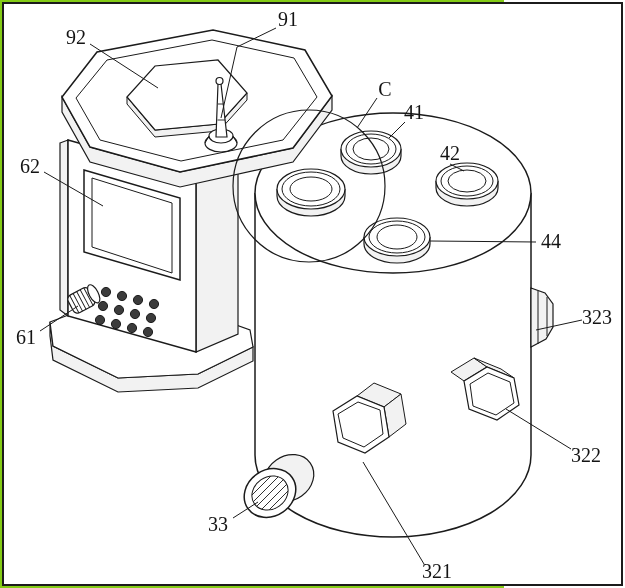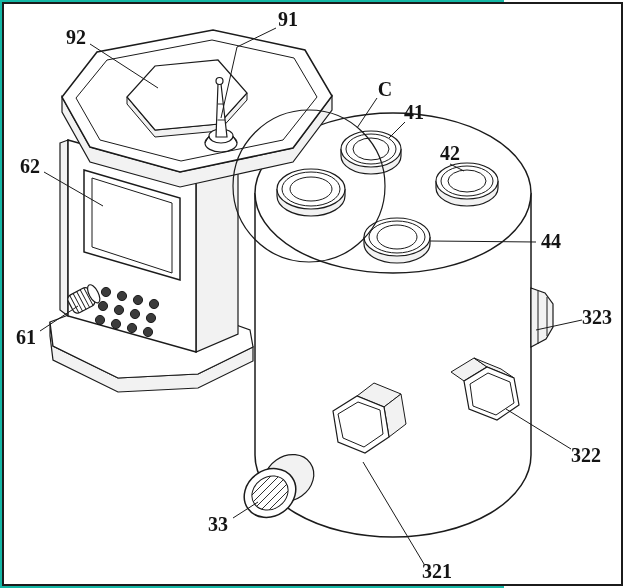--- a/index.html
+++ b/index.html
@@ -1,19 +1,18 @@
 <!DOCTYPE html>
 <html><head>
 <meta charset="utf-8">
 <style>
   html,body{margin:0;padding:0;background:#fff;}
   .figure-wrap{
-    width:504px;height:588px;position:relative;background:#14b8a6;
+    width:504px;height:588px;position:relative;background:#84cc16;
     font-family:"Liberation Serif", serif;
-    font-weight:bold;
   }
   svg{display:block;}
   svg text{
     font-family:"Liberation Serif", serif;
     font-size:20px;
     fill:#141414;
     text-anchor:middle;
   }
   .ln{stroke:#1b1b1b;fill:none;}
   .w15{stroke-width:1.5;}

